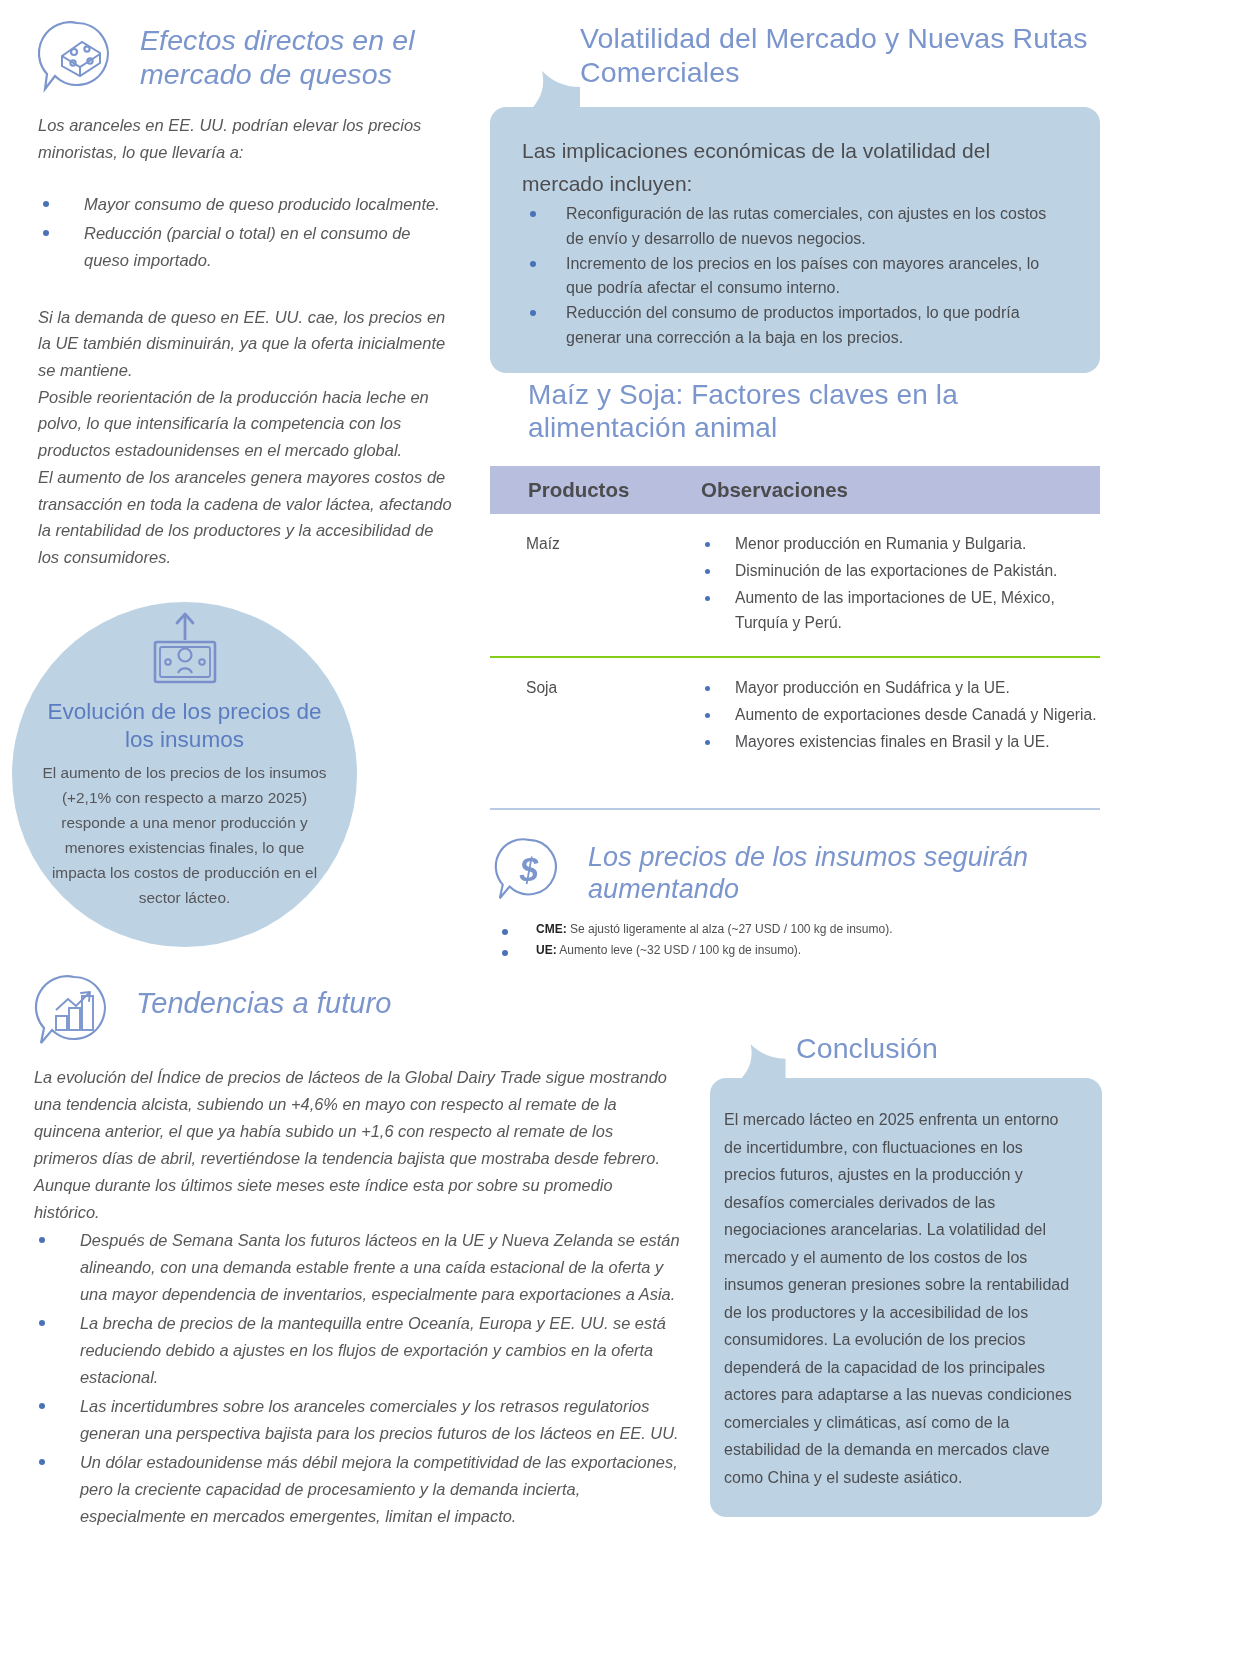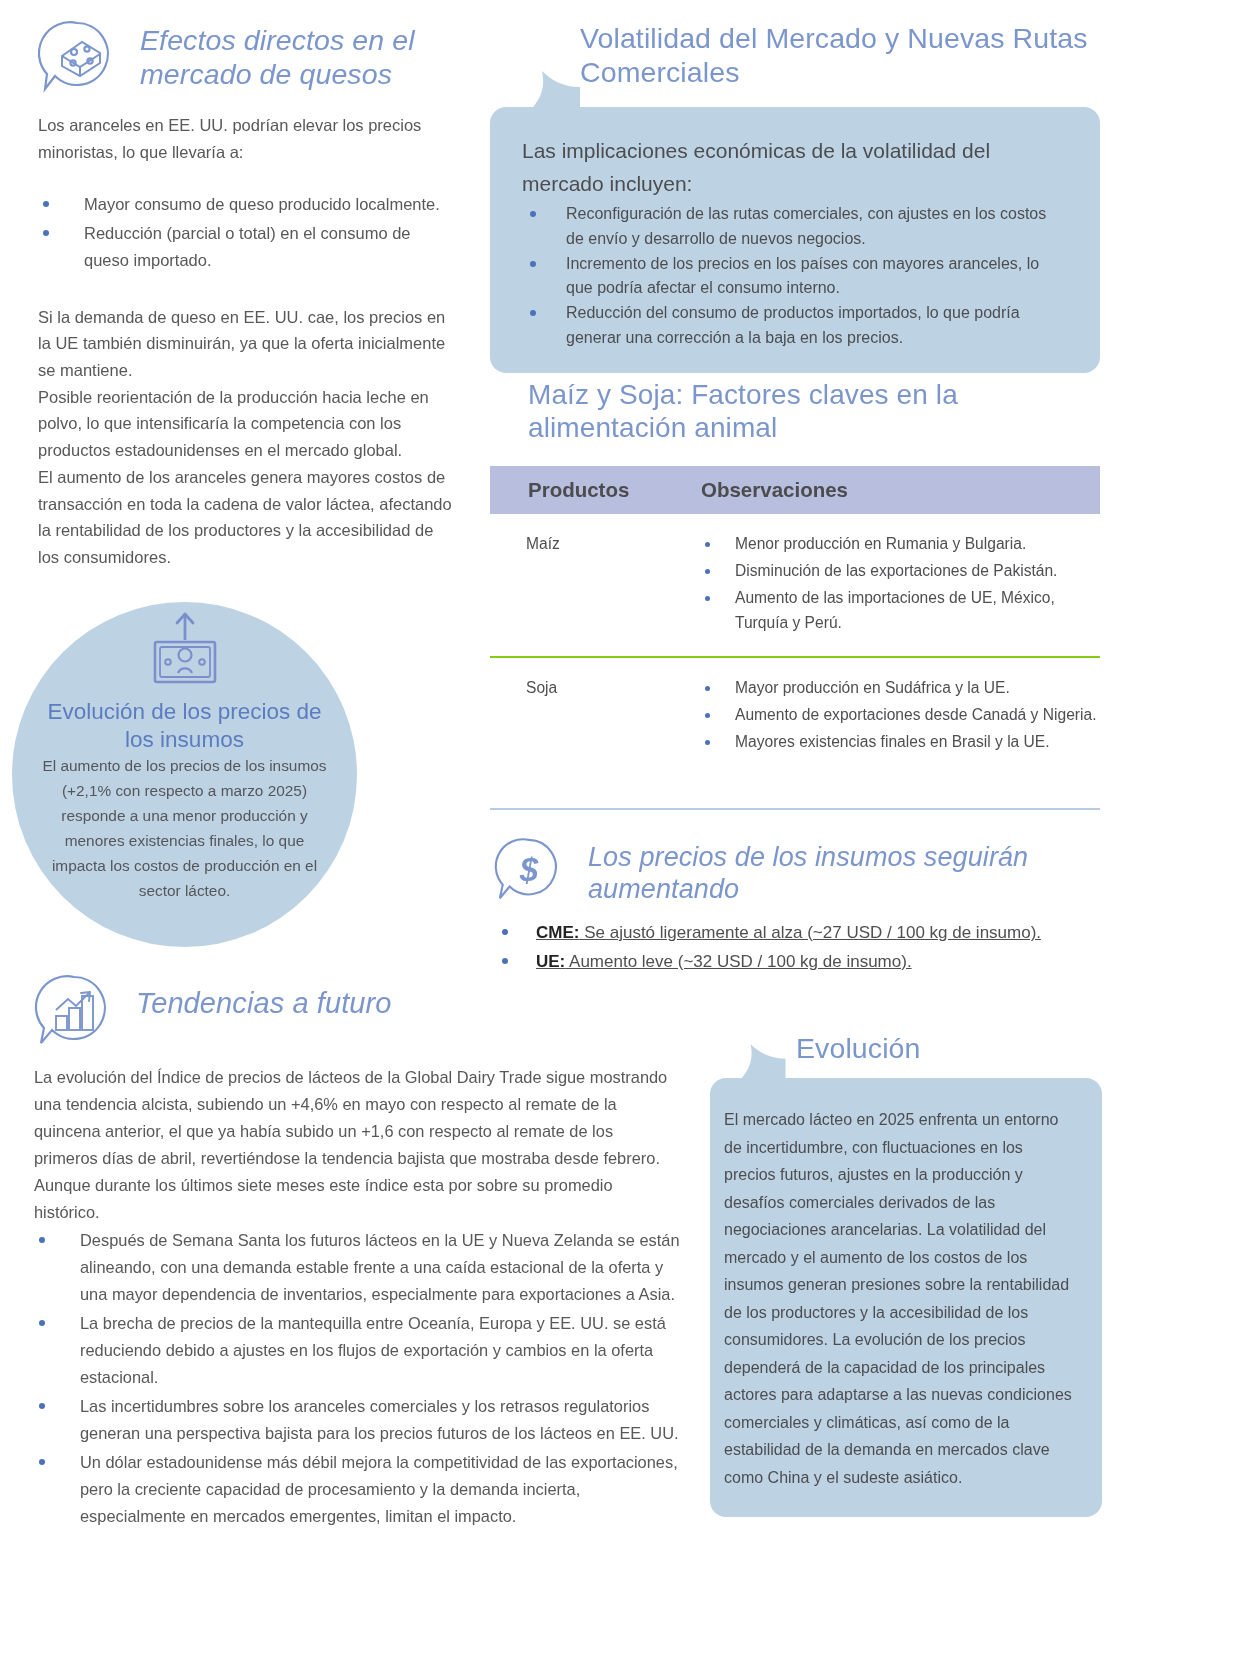--- a/index.html
+++ b/index.html
@@ -26,20 +26,21 @@
   .h-blue {
     color: #7b95cd;
     font-weight: 400;
     letter-spacing: 0.1px;
     line-height: 1.18;
   }
   .body-txt {
     color: #58585a;
     font-size: 16.5px;
     line-height: 1.62;
+    font-style: italic;
   }
 
   ul.blt {
     list-style: none;
     margin: 0;
     padding: 0;
   }
   ul.blt > li {
     position: relative;
     padding-left: 46px;
@@ -115,20 +116,21 @@
   #circle-insumos .circ-title {
     font-size: 22.5px;
     color: #5c7cc0;
     line-height: 1.25;
     margin-top: 6px;
   }
   #circle-insumos .circ-body {
     font-size: 15.4px;
     line-height: 1.62;
     color: #56565a;
+    margin-top: 7px;
   }
 
   
   #tendencias {
     position: absolute;
     left: 34px;
     top: 972px;
     width: 650px;
   }
   #tendencias .head-row .title { font-size: 29px; padding-top: 14px; }
@@ -241,24 +243,23 @@
   #insumos-sec {
     position: absolute;
     left: 494px;
     top: 836px;
     width: 610px;
   }
   #insumos-sec .head-row .title { font-size: 27px; padding-top: 6px; }
   #insumos-sec .bubble-icon { width: 70px; height: 72px; }
   #insumos-bullets {
     margin-top: 12px;
-    font-size: 17px;
+    font-size: 12px;
     line-height: 1.56;
     color: #4f4f52;
-    text-decoration: underline;
   }
   #insumos-bullets > li { padding-left: 42px; }
   #insumos-bullets > li::before { left: 8px; top: 9px; }
   #insumos-bullets b { color: #232323; font-weight: 700; }
 
   
   #concl-title {
     position: absolute;
     left: 796px;
     top: 1032px;
@@ -418,21 +419,21 @@
         </svg>
       </span>
       <span class="title h-blue">Los precios de los insumos seguirán aumentando</span>
     </div>
     <ul class="blt" id="insumos-bullets">
       <li><b>CME:</b><span> Se ajustó ligeramente al alza (~27 USD / 100 kg de insumo).</span></li>
       <li><b>UE:</b><span> Aumento leve (~32 USD / 100 kg de insumo).</span></li>
     </ul>
   </div>
 
-  <div id="concl-title" class="h-blue">Evolución</div>
+  <div id="concl-title" class="h-blue">Conclusión</div>
   <div id="concl-box">
     <span class="tail-tl" style="left:18px;top:-34px">
       <svg viewBox="0 0 62 50" width="58" height="46">
         <path d="M62 50 L62 16 C46 16 34 10 24 0 C28 18 22 34 0 50 Z" fill="#bdd3e4"></path>
       </svg>
     </span>
     <div class="txt">El mercado lácteo en 2025 enfrenta un entorno de incertidumbre, con fluctuaciones en los precios futuros, ajustes en la producción y desafíos comerciales derivados de las negociaciones arancelarias. La volatilidad del mercado y el aumento de los costos de los insumos generan presiones sobre la rentabilidad de los productores y la accesibilidad de los consumidores. La evolución de los precios dependerá de la capacidad de los principales actores para adaptarse a las nuevas condiciones comerciales y climáticas, así como de la estabilidad de la demanda en mercados clave como China y el sudeste asiático.</div>
   </div>
 
 </div>

